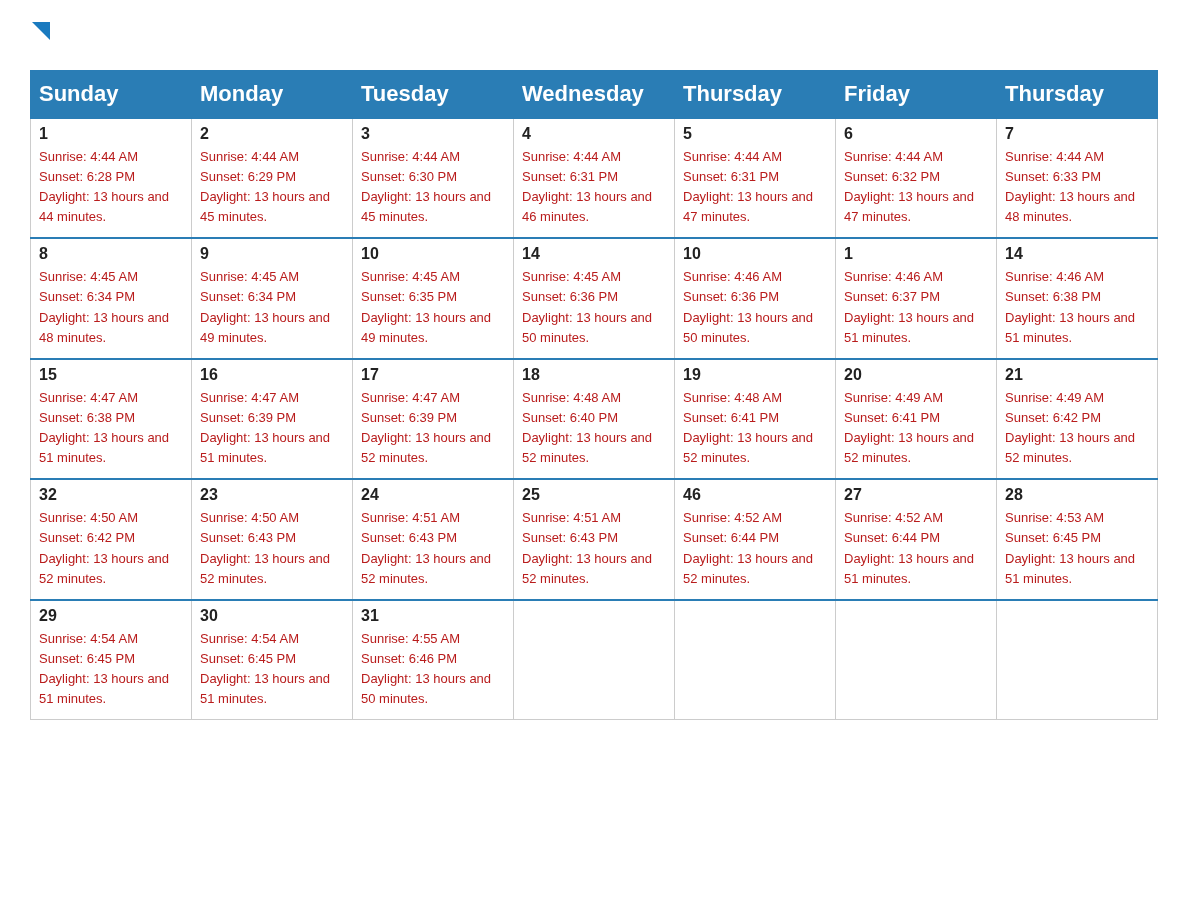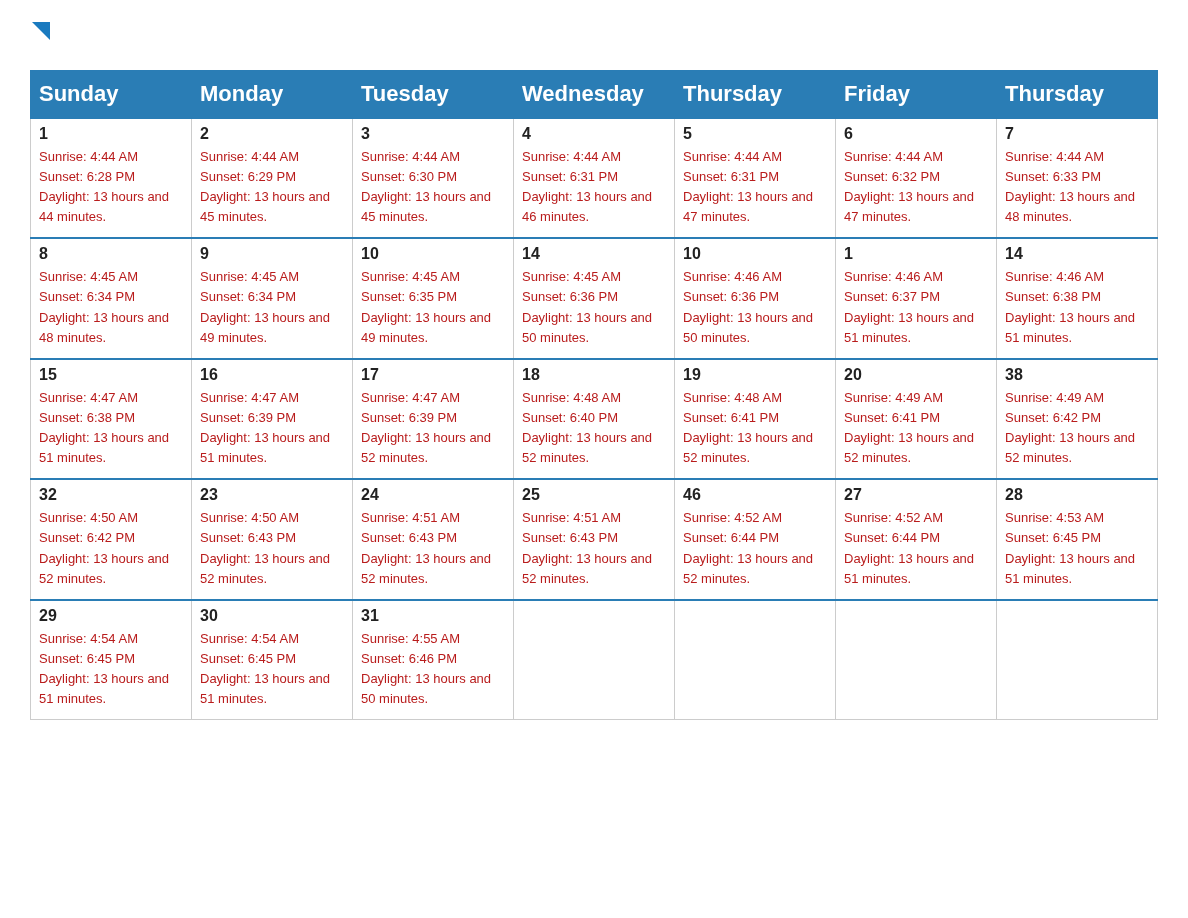--- a/index.html
+++ b/index.html
@@ -219,21 +219,21 @@
         </td>
         <td>
           <span class="day-number">19</span>
           <div class="day-info">Sunrise: 4:48 AM<br>Sunset: 6:41 PM<br>Daylight: 13 hours and 52 minutes.</div>
         </td>
         <td>
           <span class="day-number">20</span>
           <div class="day-info">Sunrise: 4:49 AM<br>Sunset: 6:41 PM<br>Daylight: 13 hours and 52 minutes.</div>
         </td>
         <td>
-          <span class="day-number">38</span>
+          <span class="day-number">21</span>
           <div class="day-info">Sunrise: 4:49 AM<br>Sunset: 6:42 PM<br>Daylight: 13 hours and 52 minutes.</div>
         </td>
       </tr>
       <tr>
         <td>
           <span class="day-number">32</span>
           <div class="day-info">Sunrise: 4:50 AM<br>Sunset: 6:42 PM<br>Daylight: 13 hours and 52 minutes.</div>
         </td>
         <td>
           <span class="day-number">23</span>

